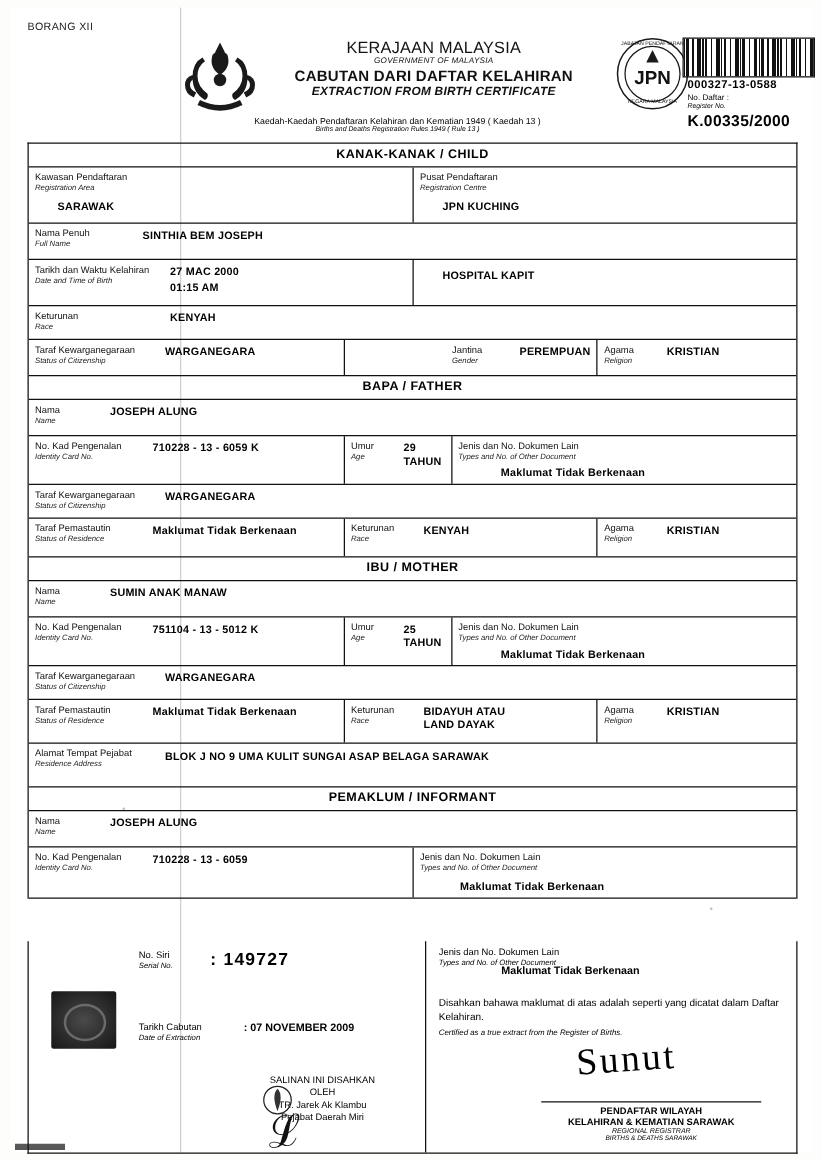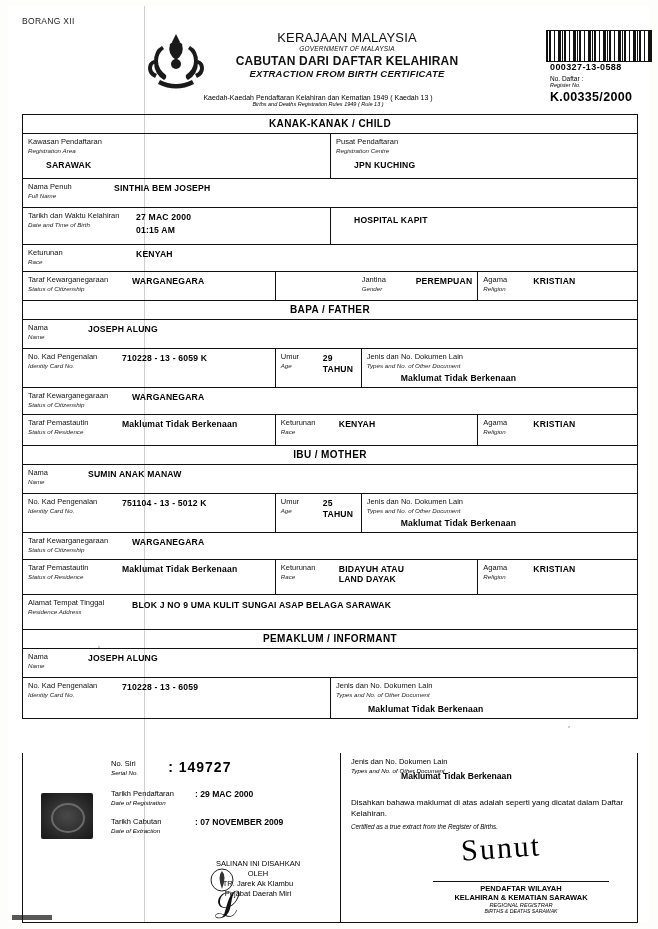--- a/index.html
+++ b/index.html
@@ -140,20 +140,30 @@
         </svg>
       </div>
 
       <div class="head-text">
         <div class="h-l1">KERAJAAN MALAYSIA</div>
         <div class="h-l2">GOVERNMENT OF MALAYSIA</div>
         <div class="h-l3">CABUTAN DARI DAFTAR KELAHIRAN</div>
         <div class="h-l4">EXTRACTION FROM BIRTH CERTIFICATE</div>
       </div>
 
+      <div class="jpn-logo">
+        <svg width="64" height="62" viewBox="0 0 64 62">
+          <circle cx="32" cy="31" r="28" fill="none" stroke="#1a1a1a" stroke-width="1.2"></circle>
+          <circle cx="32" cy="31" r="22" fill="none" stroke="#1a1a1a" stroke-width="1"></circle>
+          <path d="M32 12 l5 10 h-10z" fill="#1a1a1a"></path>
+          <text x="32" y="39" font-size="15" font-family="Liberation Sans, sans-serif" font-weight="bold" text-anchor="middle" fill="#111">JPN</text>
+          <text x="32" y="8" font-size="4.2" font-family="Liberation Sans, sans-serif" text-anchor="middle" fill="#111">JABATAN PENDAFTARAN</text>
+          <text x="32" y="54" font-size="4.2" font-family="Liberation Sans, sans-serif" text-anchor="middle" fill="#111">NEGARA MALAYSIA</text>
+        </svg>
+      </div>
 
       <div class="barcode"></div>
       <div class="barnum">000327-13-0588</div>
       <div class="nodaftar-lbl">
         <span>No. Daftar :</span>
         <i>Register No.</i>
       </div>
       <div class="nodaftar">K.00335/2000</div>
     </div>
 
@@ -394,21 +404,21 @@
             <span>Agama</span>
             <i>Religion</i>
           </div>
           <div class="val">KRISTIAN</div>
         </div>
       </div>
 
       <div class="row" style="min-height:34px;">
         <div class="cell inline" style="width:100%;">
           <div class="lbl" style="width:96px;">
-            <span>Alamat Tempat Tinggal</span>
+            <span>Alamat Tempat Pejabat</span>
             <i>Residence Address</i>
           </div>
           <div class="val" style="max-width:380px;line-height:12px;">BLOK J  NO 9   UMA KULIT  SUNGAI ASAP  BELAGA SARAWAK</div>
         </div>
       </div>
 
       <div class="row" style="min-height:16px;">
         <div class="cell band" style="width:100%;">PEMAKLUM / INFORMANT</div>
       </div>
 
@@ -446,27 +456,20 @@
         <div class="photo"></div>
 
         <div class="serial-row">
           <div class="serial-lbl">
             <span>No. Siri</span>
             <i>Serial No.</i>
           </div>
           <div class="serial-val">:   149727</div>
         </div>
 
-        <div class="dt-row" style="top:36px;">
-          <div class="dt-lbl">
-            <span>Tarikh Pendaftaran</span>
-            <i>Date of Registration</i>
-          </div>
-          <div class="dt-val">: 29 MAC 2000</div>
-        </div>
 
         <div class="dt-row" style="top:64px;">
           <div class="dt-lbl">
             <span>Tarikh Cabutan</span>
             <i>Date of Extraction</i>
           </div>
           <div class="dt-val">: 07 NOVEMBER 2009</div>
         </div>
 
         <div class="oleh">

